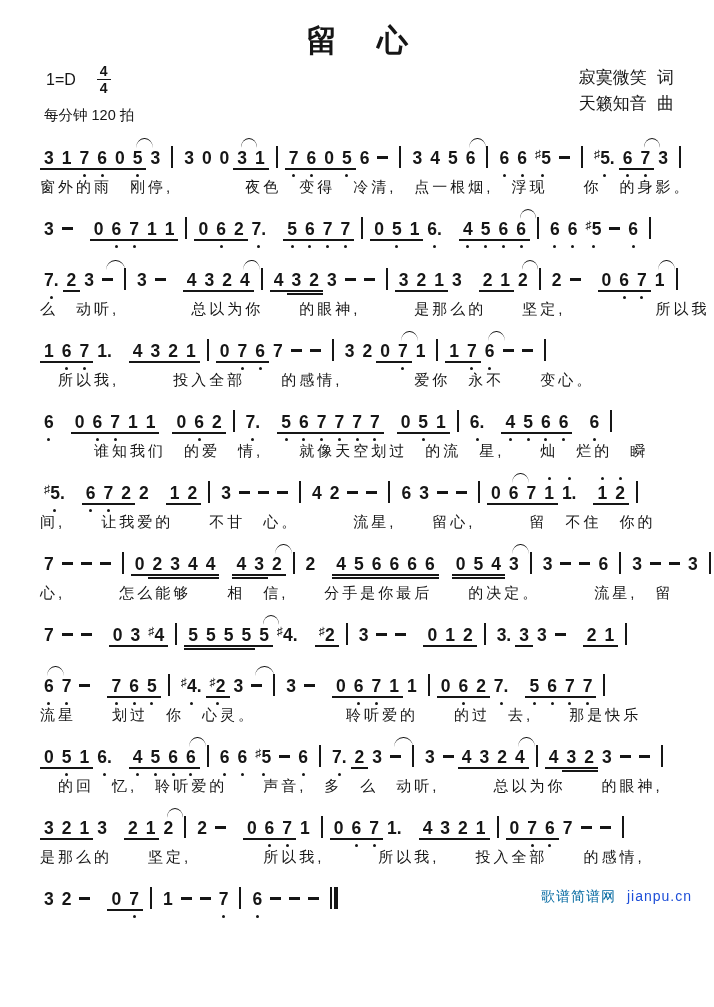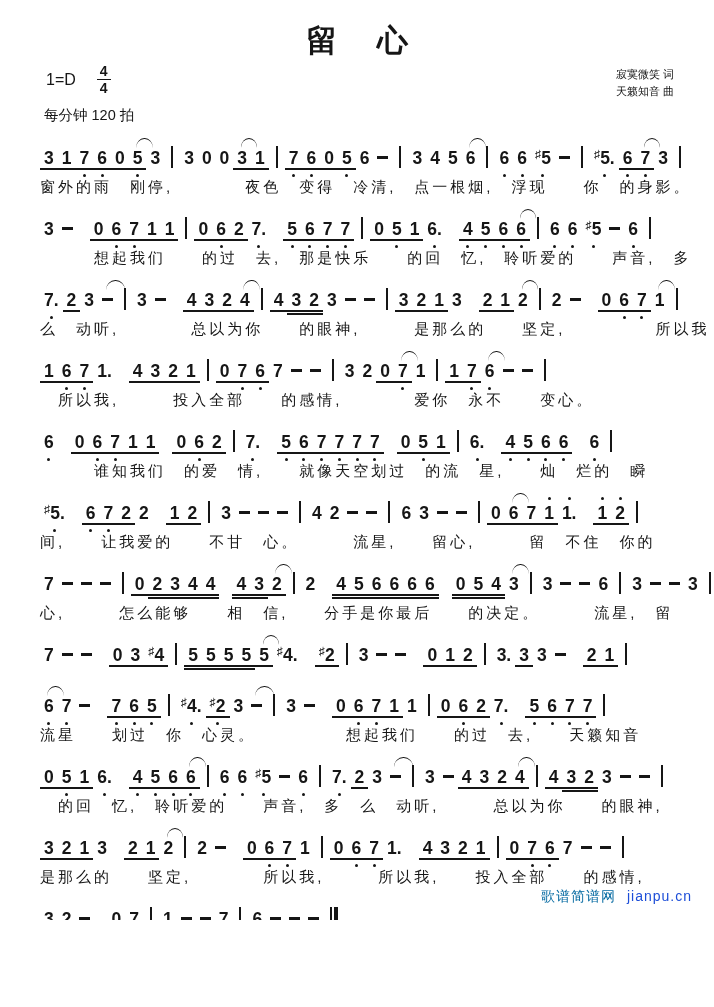--- a/index.html
+++ b/index.html
@@ -6,21 +6,21 @@
   .page{position:relative;width:714px;height:920px;background:#ffffff;overflow:hidden;
         font-family:"Liberation Sans","DejaVu Sans",sans-serif;color:#161616;}
   .title{position:absolute;top:20px;left:0;right:0;text-align:center;
          font-size:31px;font-weight:bold;letter-spacing:16px;text-indent:16px;
          font-family:"Liberation Serif","DejaVu Serif",serif;}
   .meta-left{position:absolute;left:46px;top:64px;font-size:16px;display:flex;align-items:center;gap:21px;}
   .frac{display:inline-flex;flex-direction:column;align-items:center;line-height:1;font-weight:bold;font-size:14px;}
   .frac .num{border-bottom:1.2px solid #161616;padding:0 3px 1px;}
   .frac .den{padding-top:1px;}
   .tempo{position:absolute;left:44px;top:106px;font-size:14.5px;}
-  .credits{position:absolute;right:40px;top:66px;font-size:11px;text-align:right;line-height:1.55;}
+  .credits{position:absolute;right:40px;top:66px;font-size:17px;text-align:right;line-height:1.55;font-family:Liberation Mono, monospace;}
   .score{position:absolute;left:40px;top:134px;right:16px;}
   .system{margin-bottom:8px;}
   .notes{white-space:nowrap;padding:12px 0 9px 0;line-height:1;
          font-family:Liberation Sans, sans-serif;font-weight:bold;font-size:17.5px;}
   .lyr{white-space:pre;font-size:15px;letter-spacing:3px;margin-top:1px;}
   
   .tk{position:relative;display:inline-block;margin:0 4px;}
   .tk .core{display:inline-block;}
   .u1::after,.u2::after{content:'';position:absolute;left:-4px;right:-4px;bottom:-2.5px;height:1.6px;background:#161616;}
   .u2::after{box-shadow:0 3px 0 #161616;}
@@ -59,21 +59,20 @@
     <div>天籁知音  曲</div>
   </div>
 
   <div class="score">
       <div class="system">
         <div class="notes"><span class="tk u1"><span class="core">3</span></span><span class="tk u1"><span class="core">1</span></span><span class="tk u1"><span class="core">7</span><span class="db"></span></span><span class="tk u1"><span class="core">6</span><span class="db"></span></span><span class="tk u1"><span class="core">0</span></span><span class="tk u1 arc"><span class="core">5</span><span class="db"></span></span><span class="tk"><span class="core">3</span></span><span class="bar"></span><span class="tk"><span class="core">3</span></span><span class="tk"><span class="core">0</span></span><span class="tk"><span class="core">0</span></span><span class="tk u1 arc"><span class="core">3</span></span><span class="tk u1"><span class="core">1</span></span><span class="bar"></span><span class="tk u1"><span class="core">7</span><span class="db"></span></span><span class="tk u1"><span class="core">6</span><span class="db"></span></span><span class="tk u1"><span class="core">0</span></span><span class="tk u1"><span class="core">5</span><span class="db"></span></span><span class="tk"><span class="core">6</span></span><span class="tk"><span class="dash"></span></span><span class="bar"></span><span class="tk"><span class="core">3</span></span><span class="tk"><span class="core">4</span></span><span class="tk"><span class="core">5</span></span><span class="tk arc"><span class="core">6</span></span><span class="bar"></span><span class="tk"><span class="core">6</span><span class="db"></span></span><span class="tk"><span class="core">6</span><span class="db"></span></span><span class="tk"><span class="sh">♯</span><span class="core">5</span><span class="db"></span></span><span class="tk"><span class="dash"></span></span><span class="bar"></span><span class="tk"><span class="sh">♯</span><span class="core">5.</span><span class="db"></span></span><span class="tk u1"><span class="core">6</span><span class="db"></span></span><span class="tk u1 arc"><span class="core">7</span><span class="db"></span></span><span class="tk"><span class="core">3</span></span><span class="bar"></span></div>
         <div class="lyr">窗外的雨　刚停,　　　　夜色　变得　冷清,　点一根烟,　浮现　　你　的身影。</div>
       </div>
       <div class="system">
         <div class="notes"><span class="tk"><span class="core">3</span></span><span class="tk"><span class="dash"></span></span><span class="gap"></span><span class="tk u1"><span class="core">0</span></span><span class="tk u1"><span class="core">6</span><span class="db"></span></span><span class="tk u1"><span class="core">7</span><span class="db"></span></span><span class="tk u1"><span class="core">1</span></span><span class="tk u1"><span class="core">1</span></span><span class="bar"></span><span class="tk u1"><span class="core">0</span></span><span class="tk u1"><span class="core">6</span><span class="db"></span></span><span class="tk u1"><span class="core">2</span></span><span class="tk"><span class="core">7.</span><span class="db"></span></span><span class="gap"></span><span class="tk u1"><span class="core">5</span><span class="db"></span></span><span class="tk u1"><span class="core">6</span><span class="db"></span></span><span class="tk u1"><span class="core">7</span><span class="db"></span></span><span class="tk u1"><span class="core">7</span><span class="db"></span></span><span class="bar"></span><span class="tk u1"><span class="core">0</span></span><span class="tk u1"><span class="core">5</span><span class="db"></span></span><span class="tk u1"><span class="core">1</span></span><span class="tk"><span class="core">6.</span><span class="db"></span></span><span class="gap"></span><span class="tk u1"><span class="core">4</span><span class="db"></span></span><span class="tk u1"><span class="core">5</span><span class="db"></span></span><span class="tk u1"><span class="core">6</span><span class="db"></span></span><span class="tk u1 arc"><span class="core">6</span><span class="db"></span></span><span class="bar"></span><span class="tk"><span class="core">6</span><span class="db"></span></span><span class="tk"><span class="core">6</span><span class="db"></span></span><span class="tk"><span class="sh">♯</span><span class="core">5</span><span class="db"></span></span><span class="tk"><span class="dash"></span></span><span class="tk"><span class="core">6</span><span class="db"></span></span><span class="bar"></span></div>
-        <div class="lyr">　　　想起我们　　的过　去,　那是快乐　　的回　忆,　聆听爱的　　声音,　多</div>
       </div>
       <div class="system">
         <div class="notes"><span class="tk"><span class="core">7.</span><span class="db"></span></span><span class="tk u1"><span class="core">2</span></span><span class="tk"><span class="core">3</span></span><span class="tk arc"><span class="dash"></span></span><span class="bar"></span><span class="tk"><span class="core">3</span></span><span class="tk"><span class="dash"></span></span><span class="gap"></span><span class="tk u1"><span class="core">4</span></span><span class="tk u1"><span class="core">3</span></span><span class="tk u1"><span class="core">2</span></span><span class="tk u1 arc"><span class="core">4</span></span><span class="bar"></span><span class="tk u1"><span class="core">4</span></span><span class="tk u2"><span class="core">3</span></span><span class="tk u2"><span class="core">2</span></span><span class="tk"><span class="core">3</span></span><span class="tk"><span class="dash"></span></span><span class="tk"><span class="dash"></span></span><span class="bar"></span><span class="tk u1"><span class="core">3</span></span><span class="tk u1"><span class="core">2</span></span><span class="tk u1"><span class="core">1</span></span><span class="tk"><span class="core">3</span></span><span class="gap"></span><span class="tk u1"><span class="core">2</span></span><span class="tk u1"><span class="core">1</span></span><span class="tk arc"><span class="core">2</span></span><span class="bar"></span><span class="tk"><span class="core">2</span></span><span class="tk"><span class="dash"></span></span><span class="gap"></span><span class="tk u1"><span class="core">0</span></span><span class="tk u1"><span class="core">6</span><span class="db"></span></span><span class="tk u1"><span class="core">7</span><span class="db"></span></span><span class="tk arc"><span class="core">1</span></span><span class="bar"></span></div>
         <div class="lyr">么　动听,　　　　总以为你　　的眼神,　　　是那么的　　坚定,　　　　　所以我</div>
       </div>
       <div class="system">
         <div class="notes"><span class="tk u1"><span class="core">1</span></span><span class="tk u1"><span class="core">6</span><span class="db"></span></span><span class="tk u1"><span class="core">7</span><span class="db"></span></span><span class="tk"><span class="core">1.</span></span><span class="gap"></span><span class="tk u1"><span class="core">4</span></span><span class="tk u1"><span class="core">3</span></span><span class="tk u1"><span class="core">2</span></span><span class="tk u1"><span class="core">1</span></span><span class="bar"></span><span class="tk u1"><span class="core">0</span></span><span class="tk u1"><span class="core">7</span><span class="db"></span></span><span class="tk u1"><span class="core">6</span><span class="db"></span></span><span class="tk"><span class="core">7</span></span><span class="tk"><span class="dash"></span></span><span class="tk"><span class="dash"></span></span><span class="bar"></span><span class="tk"><span class="core">3</span></span><span class="tk"><span class="core">2</span></span><span class="tk u1"><span class="core">0</span></span><span class="tk u1 arc"><span class="core">7</span><span class="db"></span></span><span class="tk"><span class="core">1</span></span><span class="bar"></span><span class="tk u1"><span class="core">1</span></span><span class="tk u1"><span class="core">7</span><span class="db"></span></span><span class="tk arc"><span class="core">6</span><span class="db"></span></span><span class="tk"><span class="dash"></span></span><span class="tk"><span class="dash"></span></span><span class="bar"></span></div>
         <div class="lyr">　所以我,　　　投入全部　　的感情,　　　　爱你　永不　　变心。</div>
       </div>
       <div class="system">
@@ -86,21 +85,21 @@
       </div>
       <div class="system">
         <div class="notes"><span class="tk"><span class="core">7</span></span><span class="tk"><span class="dash"></span></span><span class="tk"><span class="dash"></span></span><span class="tk"><span class="dash"></span></span><span class="bar"></span><span class="tk u1"><span class="core">0</span></span><span class="tk u2"><span class="core">2</span></span><span class="tk u2"><span class="core">3</span></span><span class="tk u2"><span class="core">4</span></span><span class="tk u2"><span class="core">4</span></span><span class="gap"></span><span class="tk u2"><span class="core">4</span></span><span class="tk u2"><span class="core">3</span></span><span class="tk u1 arc"><span class="core">2</span></span><span class="bar"></span><span class="tk"><span class="core">2</span></span><span class="gap"></span><span class="tk u2"><span class="core">4</span></span><span class="tk u2"><span class="core">5</span></span><span class="tk u2"><span class="core">6</span></span><span class="tk u2"><span class="core">6</span></span><span class="tk u2"><span class="core">6</span></span><span class="tk u2"><span class="core">6</span></span><span class="gap"></span><span class="tk u2"><span class="core">0</span></span><span class="tk u2"><span class="core">5</span></span><span class="tk u2"><span class="core">4</span></span><span class="tk arc"><span class="core">3</span></span><span class="bar"></span><span class="tk"><span class="core">3</span></span><span class="tk"><span class="dash"></span></span><span class="tk"><span class="dash"></span></span><span class="tk"><span class="core">6</span></span><span class="bar"></span><span class="tk"><span class="core">3</span></span><span class="tk"><span class="dash"></span></span><span class="tk"><span class="dash"></span></span><span class="tk"><span class="core">3</span></span><span class="bar"></span></div>
         <div class="lyr">心,　　　怎么能够　　相　信,　　分手是你最后　　的决定。　　　流星,　留</div>
       </div>
       <div class="system">
         <div class="notes"><span class="tk"><span class="core">7</span></span><span class="tk"><span class="dash"></span></span><span class="tk"><span class="dash"></span></span><span class="gap"></span><span class="tk u1"><span class="core">0</span></span><span class="tk u1"><span class="core">3</span></span><span class="tk u1"><span class="sh">♯</span><span class="core">4</span></span><span class="bar"></span><span class="tk u2"><span class="core">5</span></span><span class="tk u2"><span class="core">5</span></span><span class="tk u2"><span class="core">5</span></span><span class="tk u2"><span class="core">5</span></span><span class="tk u1 arc"><span class="core">5</span></span><span class="tk"><span class="sh">♯</span><span class="core">4.</span></span><span class="gap"></span><span class="tk u1"><span class="sh">♯</span><span class="core">2</span></span><span class="bar"></span><span class="tk"><span class="core">3</span></span><span class="tk"><span class="dash"></span></span><span class="tk"><span class="dash"></span></span><span class="gap"></span><span class="tk u1"><span class="core">0</span></span><span class="tk u1"><span class="core">1</span></span><span class="tk u1"><span class="core">2</span></span><span class="bar"></span><span class="tk"><span class="core">3.</span></span><span class="tk u1"><span class="core">3</span></span><span class="tk"><span class="core">3</span></span><span class="tk"><span class="dash"></span></span><span class="gap"></span><span class="tk u1"><span class="core">2</span></span><span class="tk u1"><span class="core">1</span></span><span class="bar"></span></div>
       </div>
       <div class="system">
         <div class="notes"><span class="tk arc"><span class="core">6</span><span class="db"></span></span><span class="tk"><span class="core">7</span><span class="db"></span></span><span class="tk"><span class="dash"></span></span><span class="gap"></span><span class="tk u1"><span class="core">7</span><span class="db"></span></span><span class="tk u1"><span class="core">6</span><span class="db"></span></span><span class="tk u1"><span class="core">5</span><span class="db"></span></span><span class="bar"></span><span class="tk"><span class="sh">♯</span><span class="core">4.</span><span class="db"></span></span><span class="tk u1"><span class="sh">♯</span><span class="core">2</span><span class="db"></span></span><span class="tk"><span class="core">3</span></span><span class="tk arc"><span class="dash"></span></span><span class="bar"></span><span class="tk"><span class="core">3</span></span><span class="tk"><span class="dash"></span></span><span class="gap"></span><span class="tk u1"><span class="core">0</span></span><span class="tk u1"><span class="core">6</span><span class="db"></span></span><span class="tk u1"><span class="core">7</span><span class="db"></span></span><span class="tk u1"><span class="core">1</span></span><span class="tk"><span class="core">1</span></span><span class="bar"></span><span class="tk u1"><span class="core">0</span></span><span class="tk u1"><span class="core">6</span><span class="db"></span></span><span class="tk u1"><span class="core">2</span></span><span class="tk"><span class="core">7.</span><span class="db"></span></span><span class="gap"></span><span class="tk u1"><span class="core">5</span><span class="db"></span></span><span class="tk u1"><span class="core">6</span><span class="db"></span></span><span class="tk u1"><span class="core">7</span><span class="db"></span></span><span class="tk u1"><span class="core">7</span><span class="db"></span></span><span class="bar"></span></div>
-        <div class="lyr">流星　　划过　你　心灵。　　　　　想起我们　　的过　去,　　天籁知音</div>
+        <div class="lyr">流星　　划过　你　心灵。　　　　　聆听爱的　　的过　去,　　那是快乐</div>
       </div>
       <div class="system">
         <div class="notes"><span class="tk u1"><span class="core">0</span></span><span class="tk u1"><span class="core">5</span><span class="db"></span></span><span class="tk u1"><span class="core">1</span></span><span class="tk"><span class="core">6.</span><span class="db"></span></span><span class="gap"></span><span class="tk u1"><span class="core">4</span><span class="db"></span></span><span class="tk u1"><span class="core">5</span><span class="db"></span></span><span class="tk u1"><span class="core">6</span><span class="db"></span></span><span class="tk u1 arc"><span class="core">6</span><span class="db"></span></span><span class="bar"></span><span class="tk"><span class="core">6</span><span class="db"></span></span><span class="tk"><span class="core">6</span><span class="db"></span></span><span class="tk"><span class="sh">♯</span><span class="core">5</span><span class="db"></span></span><span class="tk"><span class="dash"></span></span><span class="tk"><span class="core">6</span><span class="db"></span></span><span class="bar"></span><span class="tk"><span class="core">7.</span><span class="db"></span></span><span class="tk u1"><span class="core">2</span></span><span class="tk"><span class="core">3</span></span><span class="tk arc"><span class="dash"></span></span><span class="bar"></span><span class="tk"><span class="core">3</span></span><span class="tk"><span class="dash"></span></span><span class="tk u1"><span class="core">4</span></span><span class="tk u1"><span class="core">3</span></span><span class="tk u1"><span class="core">2</span></span><span class="tk u1 arc"><span class="core">4</span></span><span class="bar"></span><span class="tk u1"><span class="core">4</span></span><span class="tk u2"><span class="core">3</span></span><span class="tk u2"><span class="core">2</span></span><span class="tk"><span class="core">3</span></span><span class="tk"><span class="dash"></span></span><span class="tk"><span class="dash"></span></span><span class="bar"></span></div>
         <div class="lyr">　的回　忆,　聆听爱的　　声音,　多　么　动听,　　　总以为你　　的眼神,</div>
       </div>
       <div class="system">
         <div class="notes"><span class="tk u1"><span class="core">3</span></span><span class="tk u1"><span class="core">2</span></span><span class="tk u1"><span class="core">1</span></span><span class="tk"><span class="core">3</span></span><span class="gap"></span><span class="tk u1"><span class="core">2</span></span><span class="tk u1"><span class="core">1</span></span><span class="tk arc"><span class="core">2</span></span><span class="bar"></span><span class="tk"><span class="core">2</span></span><span class="tk"><span class="dash"></span></span><span class="gap"></span><span class="tk u1"><span class="core">0</span></span><span class="tk u1"><span class="core">6</span><span class="db"></span></span><span class="tk u1"><span class="core">7</span><span class="db"></span></span><span class="tk"><span class="core">1</span></span><span class="bar"></span><span class="tk u1"><span class="core">0</span></span><span class="tk u1"><span class="core">6</span><span class="db"></span></span><span class="tk u1"><span class="core">7</span><span class="db"></span></span><span class="tk"><span class="core">1.</span></span><span class="gap"></span><span class="tk u1"><span class="core">4</span></span><span class="tk u1"><span class="core">3</span></span><span class="tk u1"><span class="core">2</span></span><span class="tk u1"><span class="core">1</span></span><span class="bar"></span><span class="tk u1"><span class="core">0</span></span><span class="tk u1"><span class="core">7</span><span class="db"></span></span><span class="tk u1"><span class="core">6</span><span class="db"></span></span><span class="tk"><span class="core">7</span></span><span class="tk"><span class="dash"></span></span><span class="tk"><span class="dash"></span></span><span class="bar"></span></div>
         <div class="lyr">是那么的　　坚定,　　　　所以我,　　　所以我,　　投入全部　　的感情,</div>
       </div>
       <div class="system">

